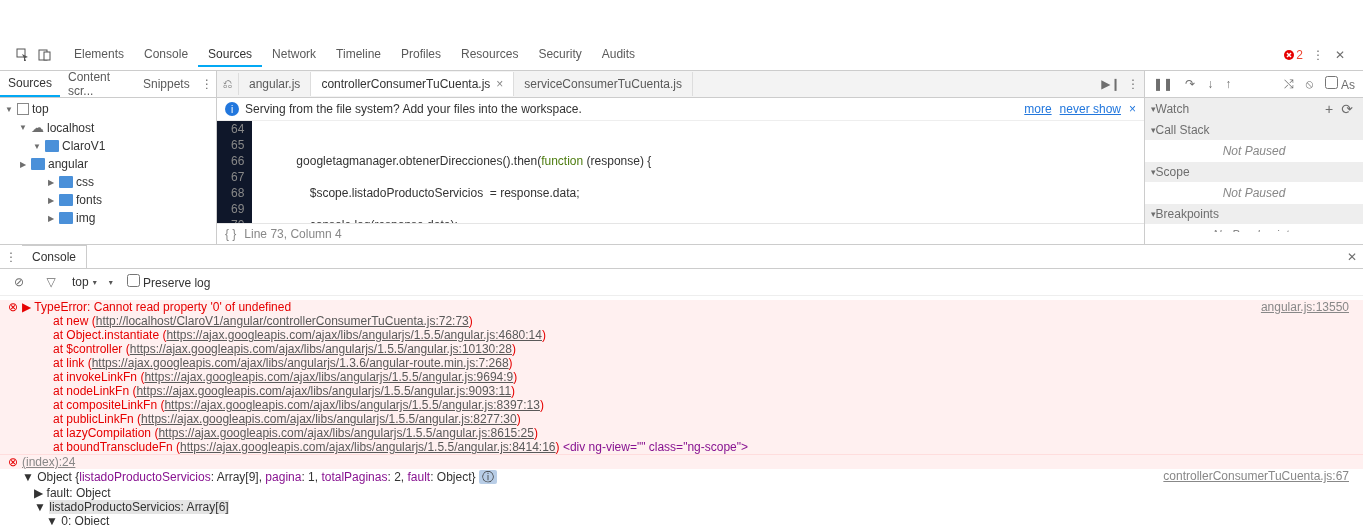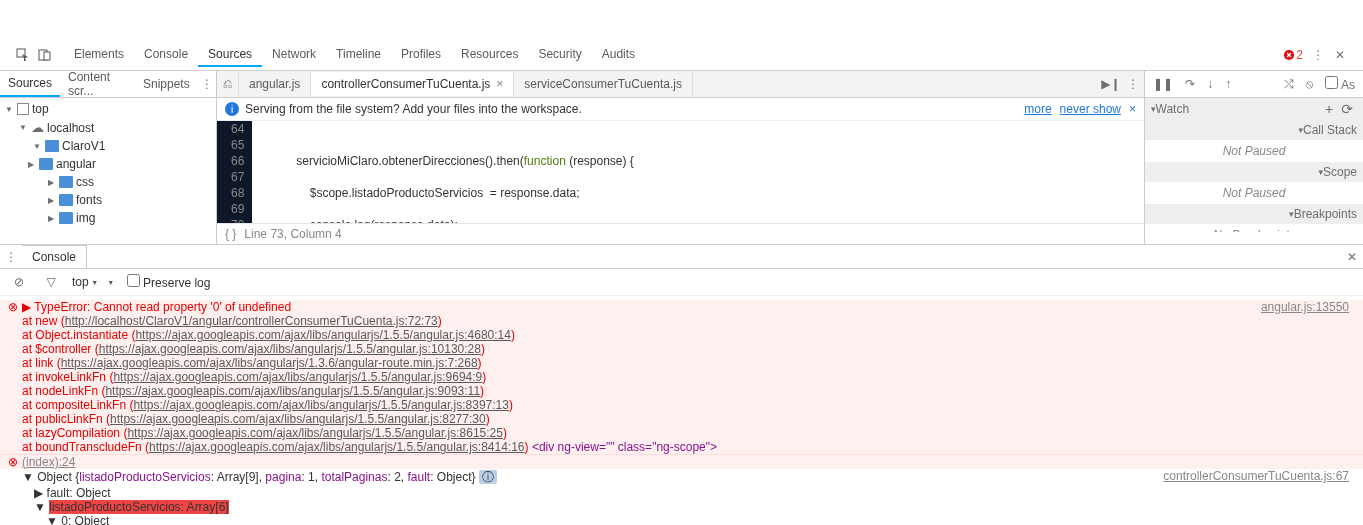--- a/index.html
+++ b/index.html
@@ -32,40 +32,40 @@
 .info-bar { display: flex; align-items: center; padding: 4px 8px; background: #fff; border-bottom: 1px solid #eee; gap: 6px; }
 .info-i { width: 14px; height: 14px; border-radius: 50%; background: #2277dd; color: #fff; font-size: 10px; display: flex; align-items: center; justify-content: center; }
 .info-links { color: #2277dd; margin-left: auto; display: flex; gap: 8px; align-items: center; }
 .code-area { flex: 1; display: flex; font-family: Consolas, Menlo, monospace; font-size: 12px; overflow: hidden; line-height: 16px; }
 .gutter { background: #0f172a; color: #888; text-align: right; padding: 0 8px 0 14px; }
 .code { white-space: pre; padding: 0 4px; overflow: hidden; }
 .kw { color: #4d7c0f; }
 .status { height: 21px; border-top: 1px solid #e5e5e5; display: flex; align-items: center; padding: 0 8px; gap: 8px; color: #888; }
 .right-panel { width: 219px; border-left: 1px solid #ccc; display: flex; flex-direction: column; }
 .dbg-tools { height: 27px; border-bottom: 1px solid #ccc; display: flex; align-items: center; gap: 12px; padding: 0 8px; color: #6e6e6e; }
-.section-h { background: #eee; padding: 3px 6px; display: flex; align-items: center; color: #6e6e6e; justify-content: flex-end;}
+.section-h { background: #eee; padding: 3px 6px; display: flex; align-items: center; color: #6e6e6e;}
 .section-h::before { content: "▸ "; font-size: 9px;}
 .section-h.open::before { content: "▾ "; }
 .section-body { padding: 4px; color: #888; font-style: italic; text-align: center; }
 .console-head-row { display: flex; align-items: center; border-bottom: 1px solid #ccc; height: 24px; }
 .drawer-tab { padding: 4px 10px; border-top: 1px solid #ccc; border-right: 1px solid #ccc; background: #fff; }
 .console-tools { display: flex; align-items: center; padding: 2px 8px; gap: 10px; border-bottom: 1px solid #eee; }
 .sel { display: flex; align-items: center; gap: 2px; }
 .sel::after { content: "▾"; font-size: 8px; color: #555; margin-left: 2px; }
 .console-body { overflow: auto; flex: 1; font-family: Consolas, Menlo, monospace; font-size: 12px; padding: 4px 0; }
 .line { display: flex; padding: 0 4px; }
 .line .gut { width: 18px; text-align: center; }
 .line .txt { flex: 1; white-space: pre-wrap; }
 .line .src { color: #888; text-decoration: underline; padding-right: 10px;}
 .err-ic { color: #e60000; }
 .err-txt { color: #e60000; }
-.err-stack { color: #e60000; padding-left: 22px; }
+.err-stack { color: #e60000; padding-left: 22px; margin-left: 31px; }
 .url { color: #5a5a5a; text-decoration: underline; }
 .obj-label { color: #881391; }
-.hl { background: #ef4444; }
+.hl { background: #e5e5e5; }
 .html-out { color: #881391; }
 .plus-btn, .reload-btn { color: #6e6e6e; font-size: 14px; padding: 0 4px;}
 </style>
 </head>
 <body>
 
 <div class="top-bar">
   <span class="icon-btn">
       <svg width="14" height="14" viewBox="0 0 14 14">
         <rect x="1" y="1" width="8" height="8" fill="none" stroke="#555"></rect>
@@ -119,21 +119,21 @@
       <div class="tree-row" style="padding-left:18px">
           <span class="tw tri open"></span>
           <span class="cloud"></span>
           <span>localhost</span>
         </div>
       <div class="tree-row" style="padding-left:32px">
           <span class="tw tri open"></span>
           <span class="fold"></span>
           <span>ClaroV1</span>
         </div>
-      <div class="tree-row" style="padding-left:26px">
+      <div class="tree-row" style="padding-left:18px">
           <span class="tw tri"></span>
           <span class="fold"></span>
           <span>angular</span>
         </div>
       <div class="tree-row" style="padding-left:46px">
           <span class="tw tri"></span>
           <span class="fold"></span>
           <span>css</span>
         </div>
       <div class="tree-row" style="padding-left:46px">
@@ -180,21 +180,21 @@
         <div>64</div>
           <div>65</div>
           <div>66</div>
           <div>67</div>
           <div>68</div>
           <div>69</div>
           <div>70</div>
       </div>
       <div class="code">
 <div><span></span></div>
-<div><span>            servicioMiClaro.obtenerDirecciones().then(</span><span class="kw">function</span><span> (response) {</span></div>
+<div><span>            googletagmanager.obtenerDirecciones().then(</span><span class="kw">function</span><span> (response) {</span></div>
 <div><span>                $scope.listadoProductoServicios  = response.data;</span></div>
 <div><span>                console.log(response.data);</span></div>
 
 
 
       </div>
     </div>
     <div class="status">
       <span>{ }</span>
       <span>Line 73, Column 4</span>

